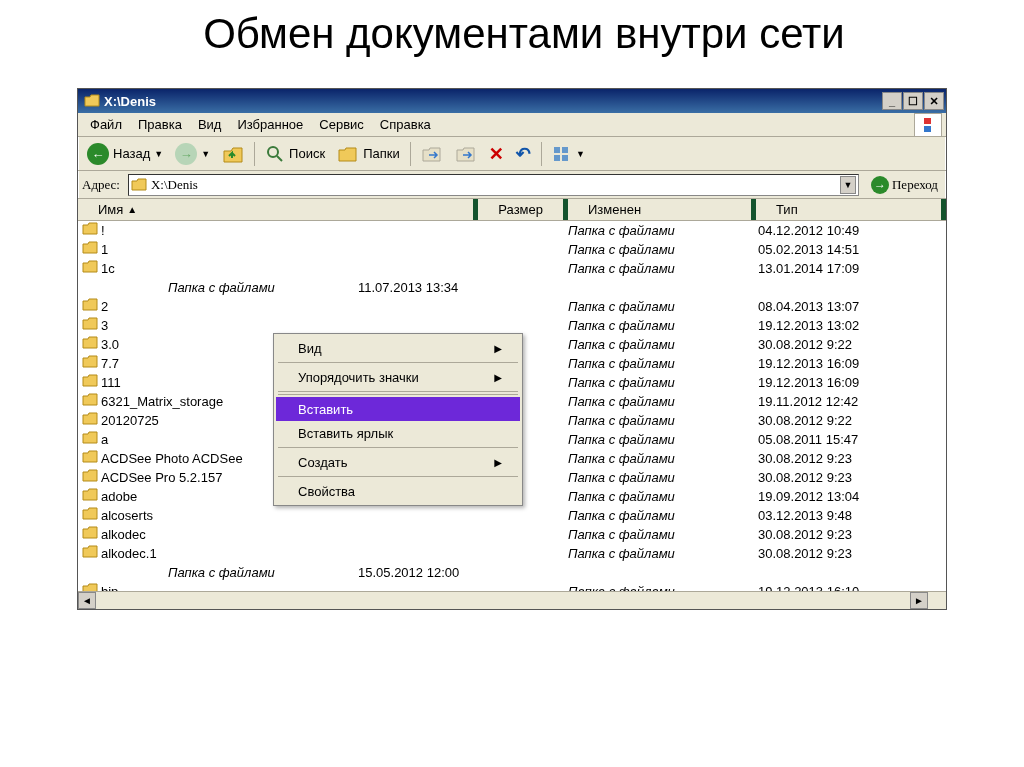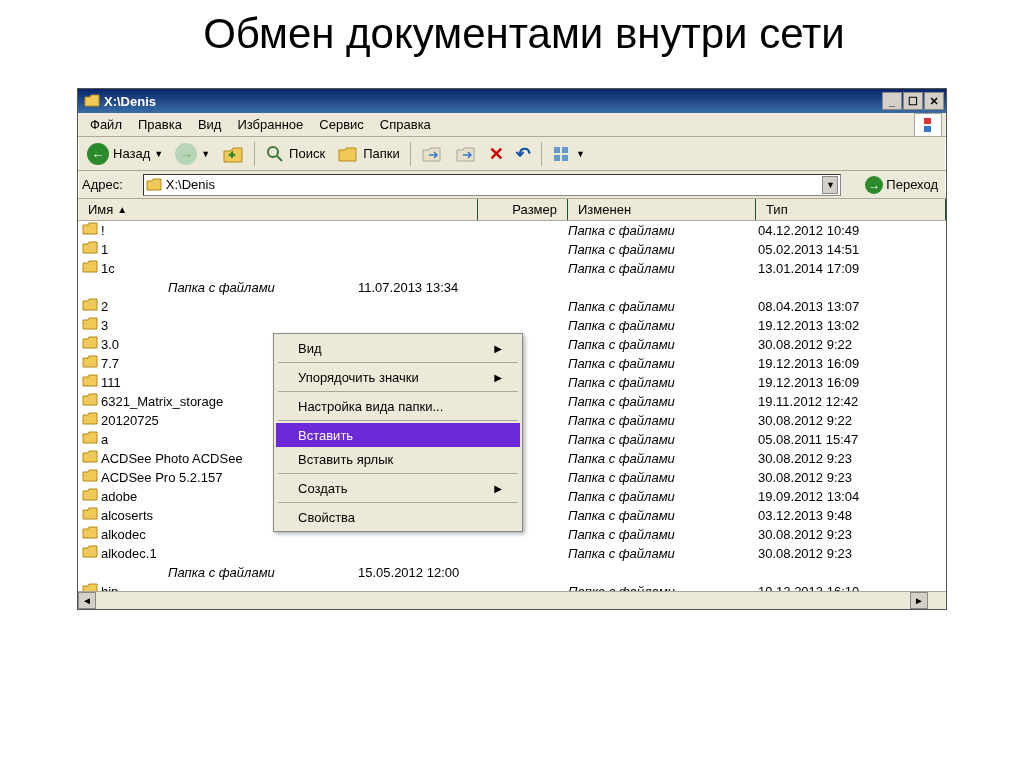--- a/index.html
+++ b/index.html
@@ -10,28 +10,28 @@
   .titlebar .icon { width:16px;height:16px;margin:0 4px; display:flex;align-items:center;justify-content:center; }
   .titlebar .title { flex:1; font-weight:bold; }
   .win-btns { display:flex; gap:1px; }
   .win-btn { width:20px;height:18px;background:#d4d0c8;border:1px solid #888;font-size:11px;font-weight:bold;color:#000;display:flex;align-items:center;justify-content:center; }
   .menubar { height:24px; background:#ece9d8; border-bottom:1px solid #aca899; display:flex; align-items:center; padding:0 4px; }
   .menubar span { font-size:13px; padding:2px 8px; cursor:default; }
   .menubar .logo { margin-left:auto; width:28px;height:24px;display:flex;align-items:center;justify-content:center;border:1px solid #aca899;background:#fff; }
   .toolbar { height:34px; display:flex; align-items:center; padding:0 4px; border-bottom:1px solid #aca899; gap:2px; }
   .tb-btn { display:flex; align-items:center; gap:4px; padding:2px 4px; font-size:13px; border:1px solid transparent; }
   .tb-sep { width:1px; height:24px; background:#aca899; margin:0 3px; }
-  .addr { height:28px; display:flex; align-items:center; padding:0 4px; border-bottom:1px solid #aca899; gap:20px;}
+  .addr { height:28px; display:flex; align-items:center; padding:0 4px; border-bottom:1px solid #aca899; gap:8px;font-family:Liberation Serif, serif;}
   .addr-label { font-size:13px; }
   .addr-input { flex:1; display:flex; align-items:center; background:#fff; border:1px inset #888; height:22px; padding:0 2px; font-size:13px; gap:4px;}
   .addr-input .drop { margin-left:auto; background:#d4d0c8; border:1px solid #888; width:16px;height:18px;display:flex;align-items:center;justify-content:center;font-size:9px;}
   .go-btn { display:flex;align-items:center;gap:3px;font-size:13px;padding:2px 4px; }
   .list-wrap { background:#fff; }
   .list-head { display:flex; background:#ece9d8; border-bottom:1px solid #aca899; height:22px; font-size:13px; }
-  .list-head .col { border-right:1px solid #14532d; padding:3px 10px; display:flex;align-items:center; }
+  .list-head .col { border-right:5px solid #14532d; padding:3px 20px; display:flex;align-items:center; }
   .col-name{width:400px;} .col-size{width:90px;justify-content:flex-end;} .col-type{width:190px;} .col-mod{flex:1;}
   .col-name .sort{margin-left:4px;font-size:10px;}
   .list-body { height:370px; overflow-y:scroll; font-size:13px; position:relative;}
   .row { display:flex; height:19px; align-items:center;}
   .row .c { white-space:nowrap; overflow:hidden; text-overflow:clip;}
   .c-name{width:400px;display:flex;align-items:center;gap:3px;padding-left:4px;}
   .c-size{width:90px;text-align:right;padding-right:6px;}
   .c-type{width:190px;font-style:italic;} .c-mod{flex:1;}
   .context-menu { position:absolute; top:112px; left:195px; width:250px; background:#ece9d8; border:1px solid #888; box-shadow:2px 2px 4px rgba(0,0,0,.3); z-index:50; padding:2px;}
   .cm-item { height:24px; display:flex; align-items:center; padding:0 18px 0 22px; font-size:13px; }
@@ -380,23 +380,20 @@
           <div class="cm-item">
             <span>Вид</span>
             <span class="cm-arrow">▶</span>
           </div>
           <div class="cm-sep"></div>
           <div class="cm-item">
             <span>Упорядочить значки</span>
             <span class="cm-arrow">▶</span>
           </div>
           <div class="cm-sep"></div>
-          <div class="cm-item">
-            <span>Настройка вида папки...</span>
-          </div>
           <div class="cm-sep"></div>
           <div class="cm-item sel">
             <span>Вставить</span>
           </div>
           <div class="cm-item">
             <span>Вставить ярлык</span>
           </div>
           <div class="cm-sep"></div>
           <div class="cm-item">
             <span>Создать</span>

